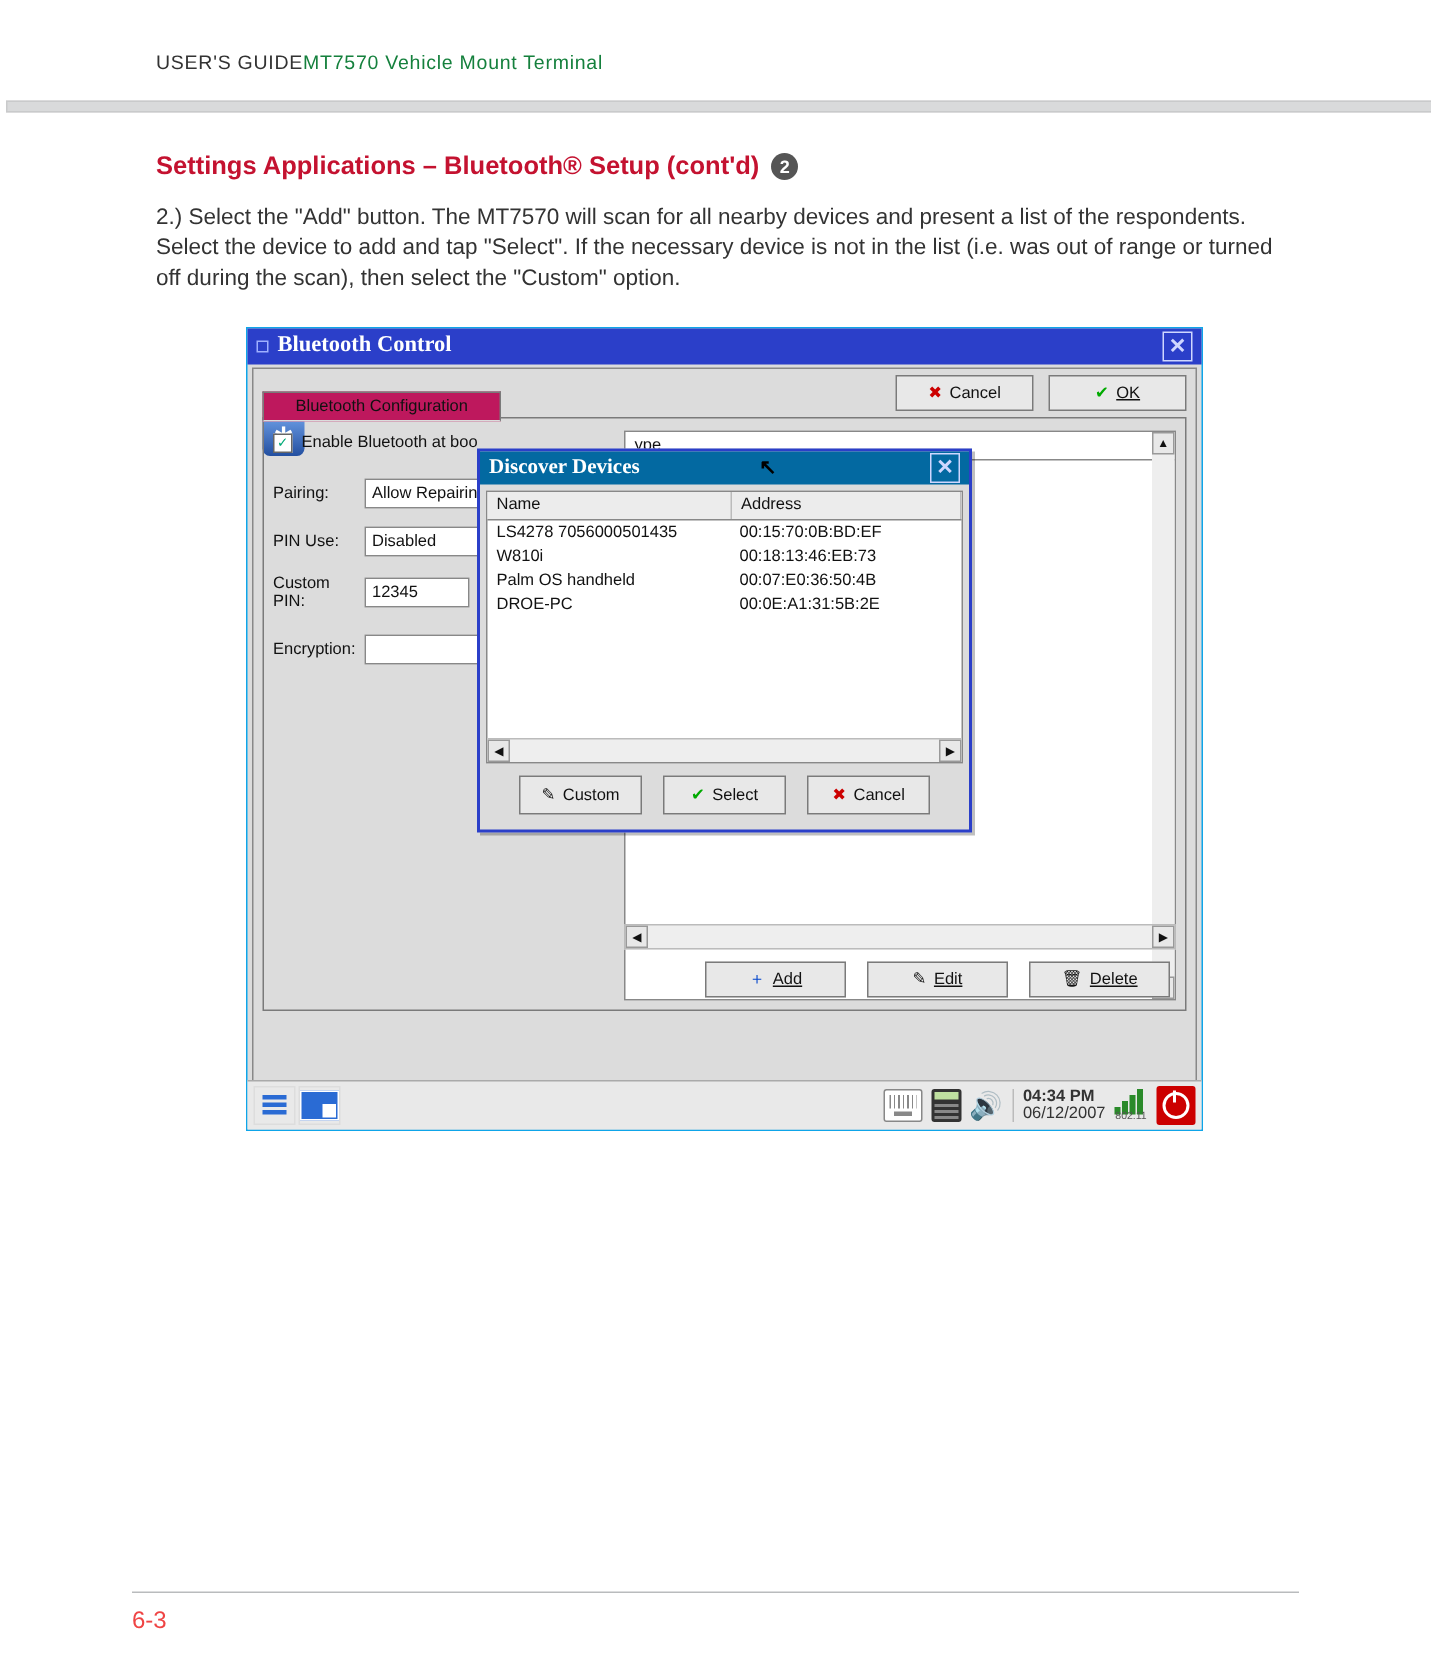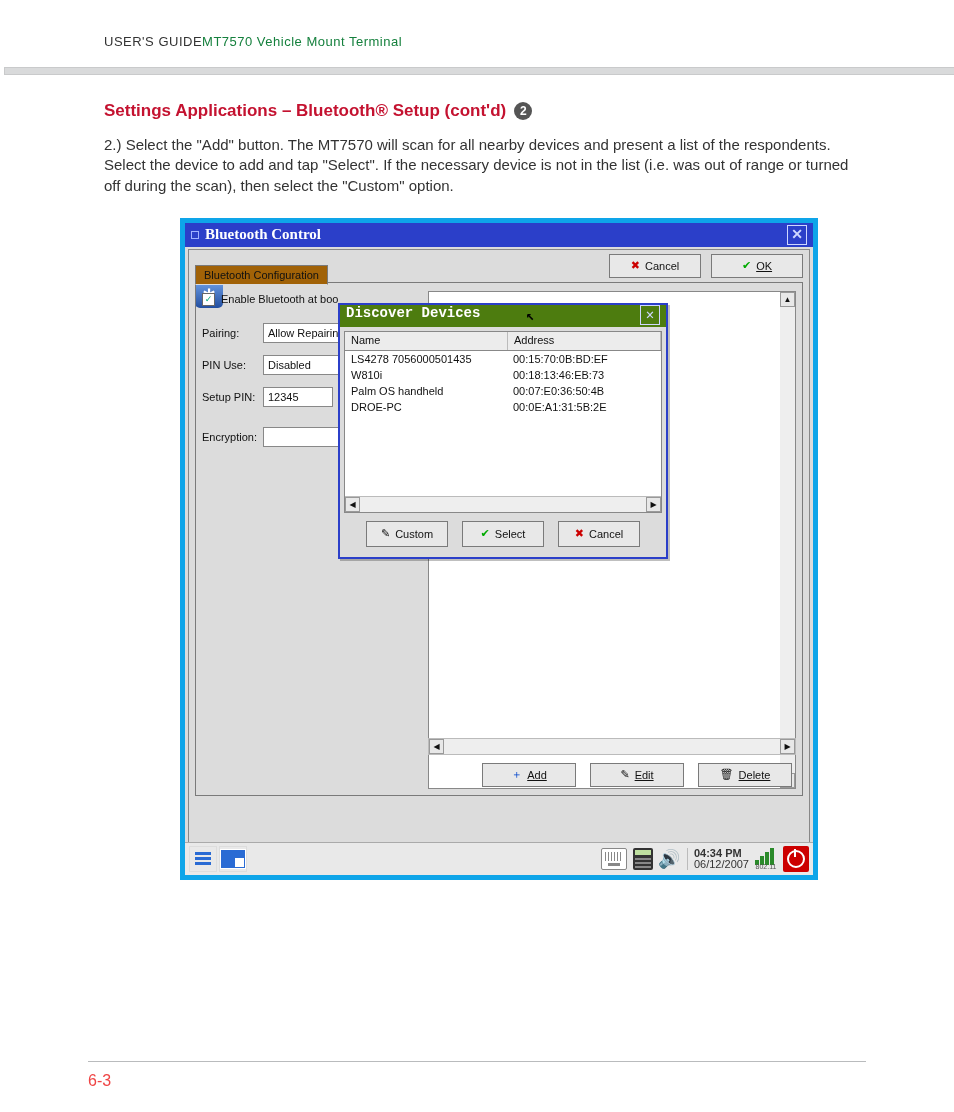--- a/index.html
+++ b/index.html
@@ -5,51 +5,51 @@
   html,body{margin:0;padding:0;background:#fff;color:#111;font-family:Arial,Helvetica,sans-serif}
   .page{width:954px;height:1112px;margin:0 auto;position:relative;box-sizing:border-box;padding:34px 88px 0 104px}
   .hdr{display:flex;justify-content:flex-start;font-size:13px;letter-spacing:.5px}
   .hdr .left{color:#333}
   .hdr .right{color:#15803d}
   .hr1{height:6px;background:#d9dadb;margin:18px -96px 0 -100px;border:1px solid #c9cacb}
   .section-title{color:#c41230;font-weight:bold;font-size:17px;margin-top:26px;display:flex;align-items:center;gap:8px}
   .badge2{width:18px;height:18px;border-radius:50%;background:#555;color:#fff;display:inline-flex;align-items:center;justify-content:center;font-size:12px;font-weight:bold}
   .body-text{font-size:15px;color:#333;margin-top:14px;line-height:1.35}
   
-  .fig{width:638px;height:662px;margin:22px 0 0 76px;border:5px solid #0ea5e9;box-sizing:border-box;background:#dcdcdc;position:relative}
+  .fig{width:638px;height:536px;margin:22px 0 0 60px;border:1px solid #0ea5e9;box-sizing:border-box;background:#dcdcdc;position:relative}
   
   .winbar{height:24px;background:linear-gradient(#2b3fc9,#2b3fc9);color:#fff;display:flex;align-items:center;justify-content:space-between;padding:0 6px;font-family:Georgia,"Times New Roman",serif;font-weight:bold;font-size:15px}
   .winbar .title{display:flex;align-items:center;gap:6px}
   .winbar .dot{width:6px;height:6px;border:1px solid #9fb0ff}
   .closex{width:18px;height:18px;border:1px solid #cfd7ff;display:flex;align-items:center;justify-content:center;color:#cfd7ff;font-size:14px;font-weight:bold}
   
   .client{position:absolute;left:3px;right:3px;top:26px;bottom:32px;background:#dcdcdc;border:1px solid #888}
   
   .toprow{position:absolute;right:6px;top:4px;display:flex;gap:10px}
   .btn{width:90px;height:22px;border:1px solid #7a7a7a;background:#e8e8e8;font-size:11px;display:flex;align-items:center;justify-content:center;gap:5px}
   .btn .ic{font-size:11px}
   .red{color:#c00}
   .green{color:#0a0}
   .blue{color:#04c}
   
   .tab{position:absolute;left:6px;top:32px;right:6px;bottom:46px;border:1px solid #7a7a7a}
-  .tab .tabhdr{position:absolute;left:-1px;top:-18px;height:18px;border:1px solid #7a7a7a;border-bottom:1px solid #dcdcdc;background:#a16207;padding:0 8px;font-size:11px;display:flex;align-items:center}
+  .tab .tabhdr{position:absolute;left:-1px;top:-18px;height:18px;border:1px solid #7a7a7a;border-bottom:1px solid #dcdcdc;background:#be185d;padding:0 21px;font-size:11px;display:flex;align-items:center}
   .row{position:absolute;left:6px;font-size:11px;display:flex;align-items:center;gap:6px}
   .chk{width:11px;height:11px;border:1px solid #666;background:#fff;display:inline-flex;align-items:center;justify-content:center;color:#0a7;font-size:9px}
   .lbl{width:55px}
   .inp{height:18px;border:1px solid #888;background:#fff;font-size:11px;display:flex;align-items:center;padding:0 4px}
   .dd{width:100px}
   .right-col{position:absolute;right:6px;top:8px;bottom:6px;width:366px;border:1px solid #888;background:#fff}
   .right-col .hdrrow{height:18px;border-bottom:1px solid #888;display:flex}
   .right-col .hdrcell{font-size:11px;display:flex;align-items:center;padding:0 6px;border-right:1px solid #ccc}
   .vscroll{position:absolute;right:0;top:0;bottom:0;width:15px;background:#eee;display:flex;flex-direction:column;justify-content:space-between;align-items:center}
   .sbbtn{width:13px;height:13px;border:1px solid #999;background:#e8e8e8;font-size:8px;display:flex;align-items:center;justify-content:center}
   
   .modal{position:absolute;left:153px;top:80px;width:326px;border:2px solid #2b3fc9;background:#dcdcdc;z-index:10;box-shadow:2px 2px 0 rgba(0,0,0,.25)}
-  .modal .mbar{height:22px;background:#4d7c0f;color:#fff;display:flex;justify-content:space-between;padding:0 6px;font-family:Liberation Mono, monospace;font-weight:bold;font-size:14px}
+  .modal .mbar{height:22px;background:#0369a1;color:#fff;display:flex;align-items:center;justify-content:space-between;padding:0 6px;font-family:Liberation Serif, serif;font-weight:bold;font-size:14px}
   .modal .mclient{padding:4px}
   .modal .list{border:1px solid #888;background:#fff;position:relative;height:180px}
   .modal .lhdr{display:flex;border-bottom:1px solid #888;height:18px}
   .modal .lhdr div{font-size:11px;padding:2px 6px;border-right:1px solid #bbb;background:#ececec}
   .modal .lrow{display:flex;font-size:11px}
   .modal .lrow div{padding:2px 6px}
   .modal .hsc{height:15px;background:#eee;border-top:1px solid #bbb;display:flex;justify-content:space-between;align-items:center}
   .modal .btns{display:flex;gap:14px;justify-content:center;padding:8px 0 6px}
   .modal .btns .btn{width:80px;height:24px}
   .cursor{position:absolute;left:186px;top:2px;font-size:14px;color:#000}
@@ -137,29 +137,32 @@
 
         <div class="row" style="top:40px">
           <span class="lbl">Pairing:</span>
           <span class="inp dd">Allow Repairing</span>
         </div>
         <div class="row" style="top:72px">
           <span class="lbl">PIN Use:</span>
           <span class="inp dd">Disabled</span>
         </div>
         <div class="row" style="top:104px">
-          <span class="lbl">Setup PIN:</span>
+          <span class="lbl">Custom PIN:</span>
           <span class="inp" style="width:60px">12345</span>
         </div>
         <div class="row" style="top:144px">
           <span class="lbl">Encryption:</span>
           <span class="inp dd"></span>
         </div>
 
         <div class="right-col">
+          <div class="hdrrow">
+            <div class="hdrcell" style="flex:1">ype</div>
+          </div>
           <div class="vscroll">
             <div class="sbbtn">▲</div>
             <div class="sbbtn">▼</div>
           </div>
         </div>
 
         <div class="hsc2">
           <div class="sbbtn">◀</div>
           <div class="sbbtn">▶</div>
         </div>

